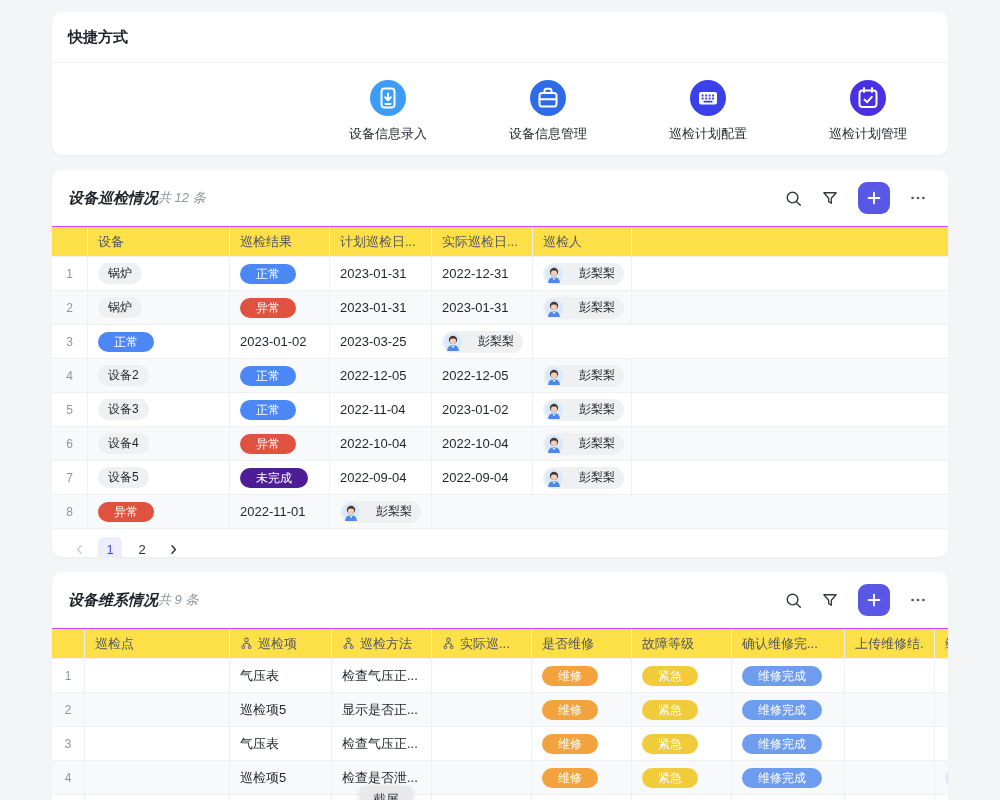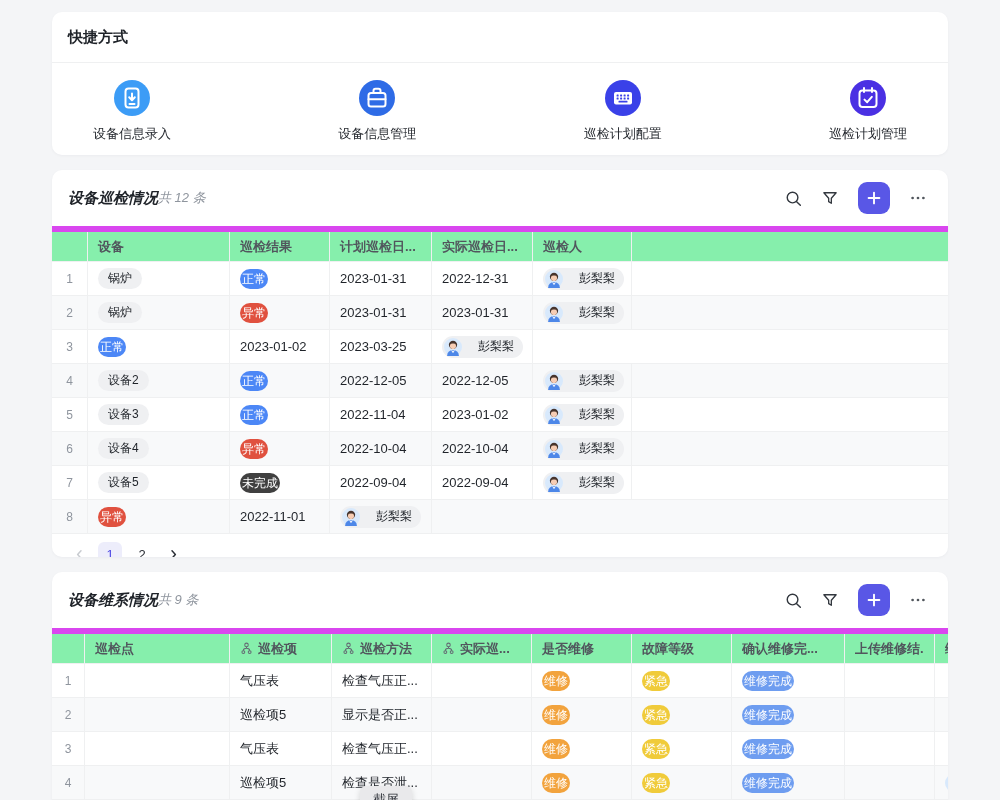--- a/index.html
+++ b/index.html
@@ -7,51 +7,51 @@
   #stage{position:relative;width:1000px;height:800px;overflow:hidden;background:#F4F5F7;}
   .card{position:absolute;left:52px;width:896px;background:#FFFFFF;border-radius:10px;
         box-shadow:0 1px 3px rgba(31,35,41,.04);overflow:hidden;}
   #card-shortcuts{top:12px;height:143px;}
   #card-inspection{top:170px;height:387px;}
   #card-maintenance{top:572px;height:260px;}
 
   
   .sc-title{height:50px;display:flex;align-items:center;padding:0 16px;font-size:15px;font-weight:bold;
             border-bottom:1px solid #EFF0F1;}
-  .sc-row{display:flex;justify-content:space-between;padding-top:17px;}
+  .sc-row{display:flex;justify-content:flex-end;padding-top:17px;}
   .sc-item{display:flex;flex-direction:column;align-items:center;cursor:pointer;width:160px;}
   .sc-icon{width:36px;height:36px;border-radius:50%;overflow:hidden;}
   .sc-icon svg{width:36px;height:36px;display:block;}
   .sc-label{margin-top:9px;font-size:13px;color:#1F2329;}
 
   
   .tc-head{height:56px;display:flex;align-items:center;padding:0 16px;font-style:italic;}
   .tc-title{font-size:15px;font-weight:bold;}
   .tc-count{margin-left:0;font-size:13px;color:#8F959E;}
   .tc-tools{margin-left:auto;display:flex;align-items:center;gap:9px;}
   .tool-btn{width:28px;height:28px;display:flex;align-items:center;justify-content:center;cursor:pointer;border-radius:6px;}
   .add-btn{width:32px;height:32px;border-radius:9px;background:#5957E6;display:flex;align-items:center;
            justify-content:center;cursor:pointer;margin:0 5px;}
 
   
   .tbl{font-size:13px;}
   .tr{display:grid;border-bottom:1px solid #EFF0F1;}
   #tbl-inspection .tr{grid-template-columns:36px 142px 100px 102px 101px 99px minmax(0,1fr);}
   #tbl-maintenance .tr{grid-template-columns:33px 145px 102px 100px 100px 100px 100px 113px 90px 80px;}
-  .tr.thead{background:#86efac;border-top:6px solid #d946ef;color:#51565D;height:29px;font-weight:bold;}
+  .tr.thead{background:#fde047;border-top:1px solid #d946ef;color:#51565D;height:29px;}
   .tr.trow{height:33px;background:#FFFFFF;}
   .tr.trow.alt{background:#F8F9FA;}
   .td{padding:0 10px;border-right:1px solid #EFF0F1;overflow:hidden;white-space:nowrap;
       display:flex;align-items:center;}
   .td:last-child{border-right:none;}
   .td.idx{justify-content:center;color:#8F959E;font-size:12px;padding:0;}
   .th-label{display:flex;align-items:center;gap:5px;overflow:hidden;}
   .lookup-ic{flex:0 0 auto;display:flex;}
 
-  .badge{padding:0 2px;height:20px;line-height:20px;border-radius:10px;color:#fff;font-size:12px;display:inline-block;}
+  .badge{padding:0 16px;height:20px;line-height:20px;border-radius:10px;color:#fff;font-size:12px;display:inline-block;}
   .pill{background:#EFF0F2;border-radius:11px;padding:0 10px;height:21px;line-height:21px;font-size:12px;
         display:inline-block;color:#1F2329;}
   .person{display:inline-flex;align-items:center;gap:16px;background:#EFF0F2;border-radius:11px;
           padding:0 9px 0 2px;height:22px;font-size:12px;flex:0 0 auto;}
   .avatar{width:18px;height:18px;flex:0 0 auto;}
 
   
   .pagination{display:flex;align-items:center;gap:8px;padding:8px 16px;}
   .pg-btn{width:22px;height:22px;display:flex;align-items:center;justify-content:center;border-radius:6px;
           cursor:pointer;color:#2B2F36;}
@@ -315,21 +315,21 @@
             </span>
           </div>
           <div class="td"></div>
         </div>
         <div class="tr trow">
           <div class="td idx">7</div>
           <div class="td">
             <span class="pill">设备5</span>
           </div>
           <div class="td">
-            <span class="badge" style="background: #404040;">未完成</span>
+            <span class="badge" style="background: #4c1d95;">未完成</span>
           </div>
           <div class="td">2022-09-04</div>
           <div class="td">2022-09-04</div>
           <div class="td">
             <span class="person">
               <svg class="avatar">
                 <use href="#sym-avatar"></use>
               </svg>
               <span>彭梨梨</span>
             </span>

